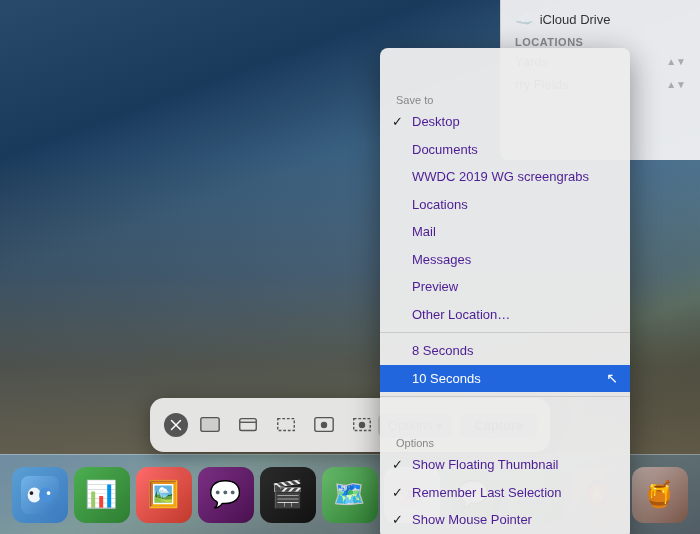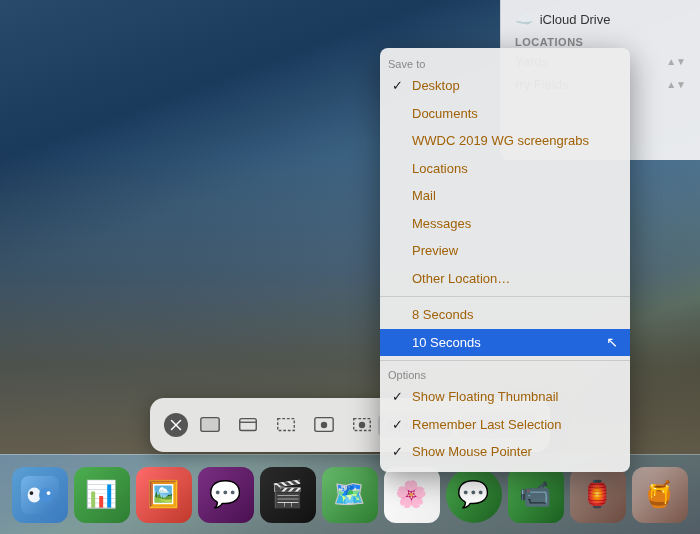--- a/index.html
+++ b/index.html
@@ -152,30 +152,31 @@
       box-shadow: 0 8px 30px rgba(0,0,0,0.4);
       z-index: 100;
       padding: 6px 0;
       font-size: 13px;
       color: #1a1a1a;
     }
 
     .menu-section-header {
       color: #888;
       font-size: 11px;
-      padding: 4px 16px 2px 8px;
+      padding: 4px 16px 2px 16px;
       font-weight: 500;
       pointer-events: none;
+      margin-top: 36px;
     }
 
     .menu-item {
       padding: 4px 16px 4px 32px;
       cursor: pointer;
       position: relative;
-      color: #a16207;
+      color: #4c1d95;
       line-height: 1.5;
     }
 
     .menu-item.checked::before {
       content: '✓';
       position: absolute;
       left: 12px;
       color: #1a1a1a;
     }
 

